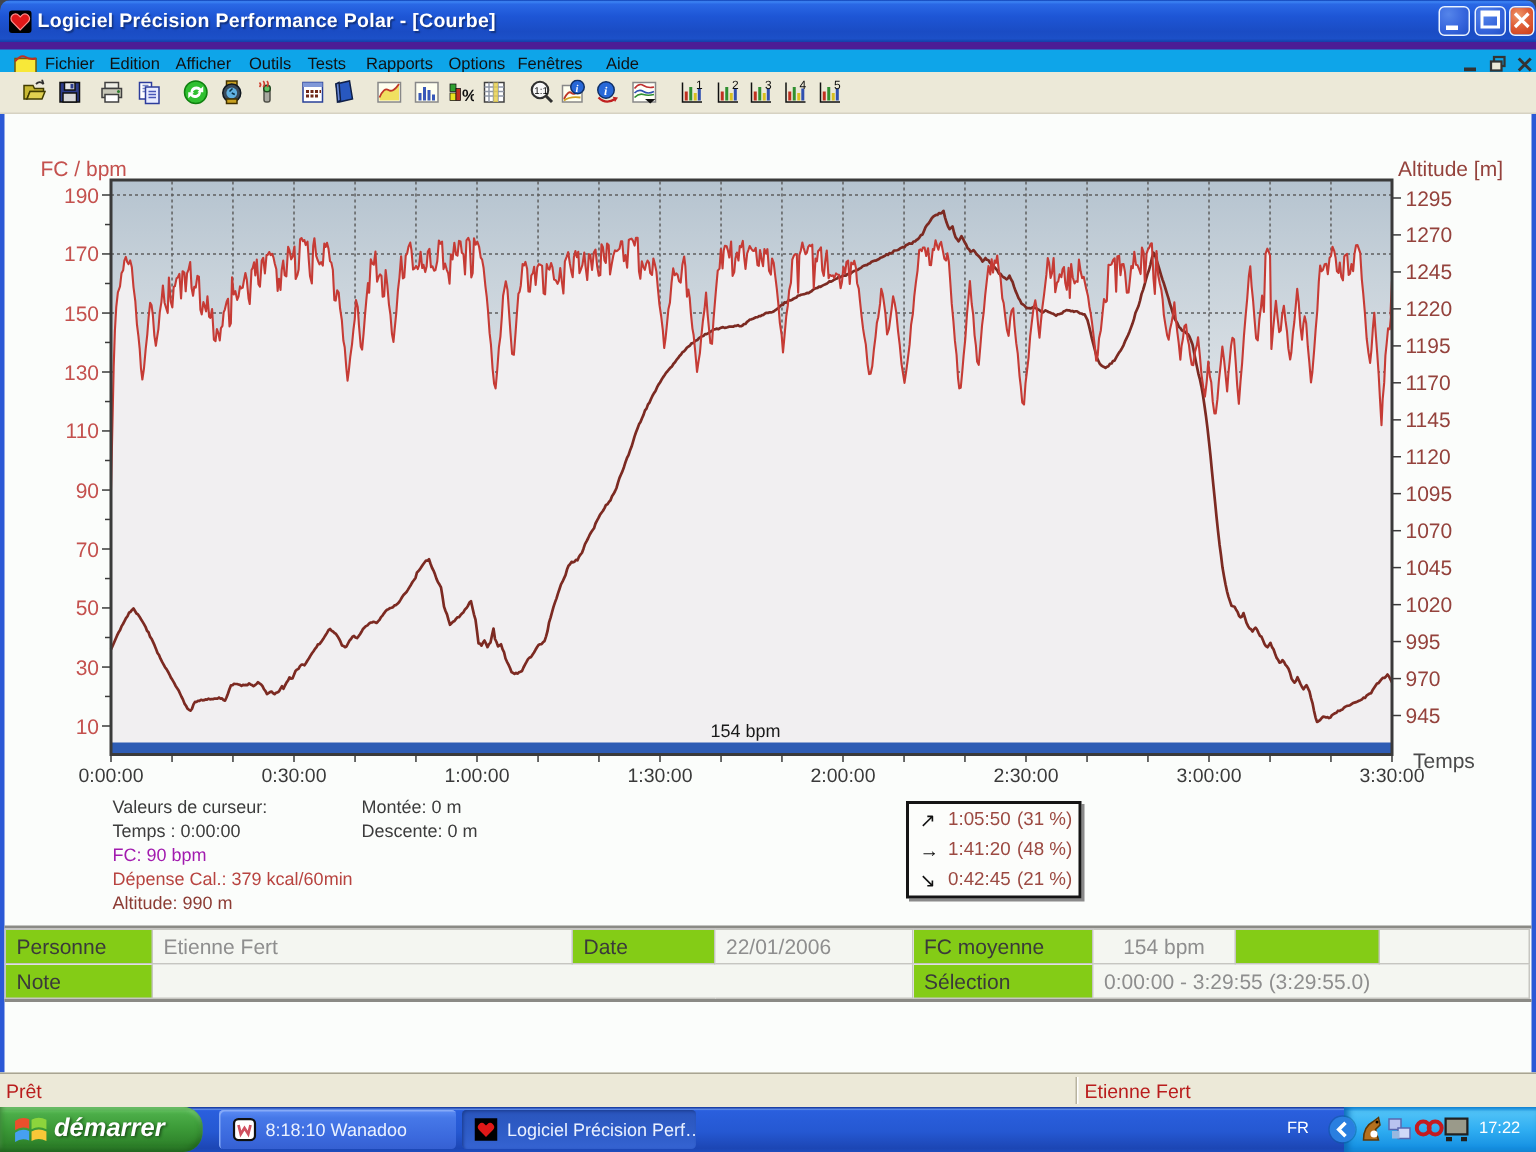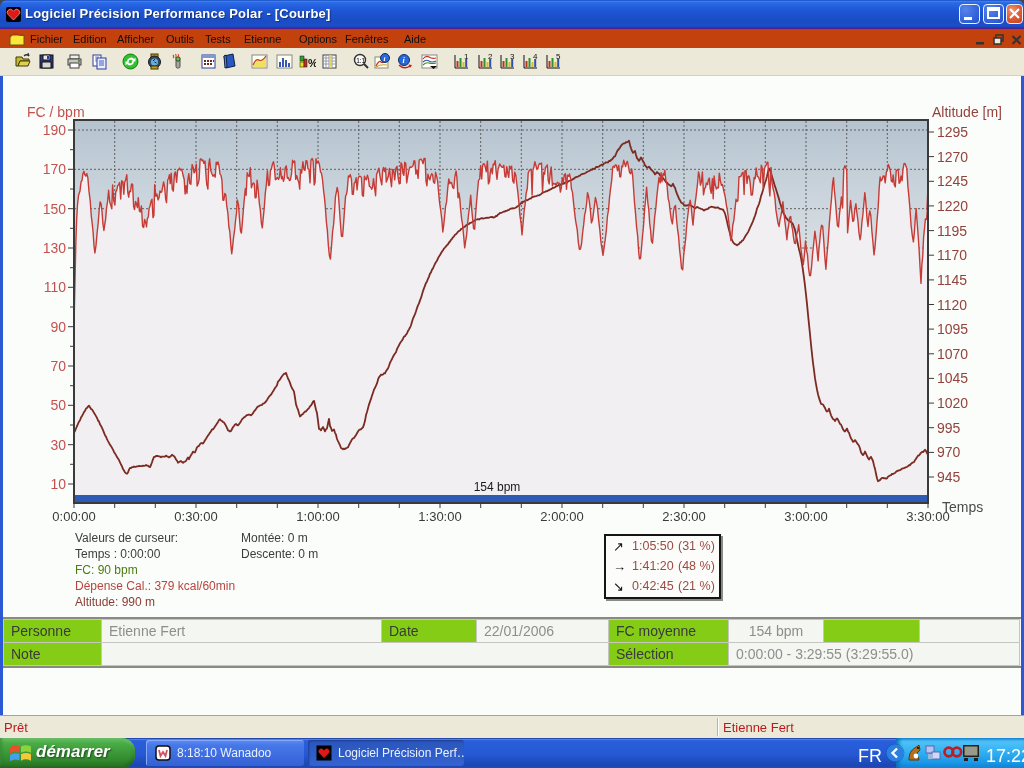--- a/index.html
+++ b/index.html
@@ -8,21 +8,21 @@
 #title{position:absolute;left:0;top:0;width:1024px;height:28px;
 background:linear-gradient(180deg,#0c3bb0 0%,#3d85f5 4%,#2a68e5 10%,#1e56d6 38%,#1a4cc4 75%,#1c50c8 92%,#1240a8 100%);
 border-radius:7px 7px 0 0}
 #title .txt{position:absolute;left:25px;top:6px;color:#fff;font-size:13px;font-weight:bold;
 text-shadow:1px 1px 1px #12327e;letter-spacing:0.2px}
 #ticon{position:absolute;left:6px;top:7px;width:15px;height:15px;background:#000;border-radius:2px}
 .wbtn{position:absolute;top:4px;width:21px;height:20px;border:1px solid #eaf3ff;border-radius:4px;color:#fff}
 #bmin,#bmax{background:radial-gradient(circle at 30% 25%,#5585ea 0%,#3766dd 55%,#2250c8 100%)}
 #bclose{background:radial-gradient(circle at 35% 30%,#ee9a6c 0%,#e0603a 45%,#cc3c18 100%)}
 
-#menubar{position:absolute;left:0;top:28px;width:1024px;height:20px;background:#c2410c;border-top:1px solid #4c1d95}
+#menubar{position:absolute;left:0;top:28px;width:1024px;height:20px;background:#0ea5e9;border-top:5px solid #4c1d95}
 .mi{position:absolute;top:4px;font-size:11px;color:#111}
 .mdib{position:absolute;top:3px;width:15px;height:14px;color:#333;text-align:center}
 
 #toolbar{position:absolute;left:0;top:48px;width:1024px;height:28px;background:#ece9d8;border-bottom:1px solid #d6d2c2}
 .tbi{position:absolute;top:5px}
 
 #content{position:absolute;left:0;top:76px;width:1024px;height:639px;background:#fbfdfb;
 border-left:3px solid #2b59d6;border-right:3px solid #2b59d6}
 #chart{position:absolute;left:0;top:76px}
 .axttl{font-size:14px}
@@ -56,21 +56,21 @@
 background:linear-gradient(180deg,#2f7d2a 0%,#4eb04b 10%,#3d9c39 45%,#2e822a 85%,#369336 100%);
 box-shadow:inset 0 -2px 4px #1c5a18, inset 0 2px 3px #7fd47c}
 #startbtn span{position:absolute;left:36px;top:4px;color:#fff;font-size:17px;font-weight:bold;font-style:italic;text-shadow:1px 1px 2px #1a4a18}
 .task{position:absolute;top:2px;height:26px;border-radius:3px;color:#eaf1ff;font-size:12px}
 #task1{left:146px;width:158px;background:linear-gradient(180deg,#5d8df5 0%,#4678e8 20%,#3b69dd 70%,#3560d2 100%);box-shadow:inset 1px 1px 0 #86aaf7}
 #task2{left:308px;width:156px;background:linear-gradient(180deg,#2a55bc 0%,#2f5dc8 60%,#3563d2 100%);box-shadow:inset 1px 1px 2px #1c3f94}
 .task span{position:absolute;top:6px;white-space:nowrap;overflow:hidden}
 #tray{position:absolute;right:0;top:0;width:128px;height:30px;
 background:linear-gradient(180deg,#1996e9 0%,#51c3f7 10%,#30aef2 50%,#1590e2 92%,#1a9ae8 100%);
 box-shadow:inset 3px 0 4px #0c6cb8}
-.trtxt{position:absolute;color:#fff;font-size:18px}
+.trtxt{position:absolute;color:#fff;font-size:11px}
 </style></head>
 <body>
 <div id="root">
 <div style="position:absolute;left:0;top:0;width:10px;height:10px;background:#40454d"></div>
 <div style="position:absolute;right:0;top:0;width:10px;height:10px;background:#40454d"></div>
 <div id="content"></div>
 <div id="title">
   <div id="ticon"><svg width="15" height="15" viewBox="0 0 15 15">
           <path d="M7.5 13 2.2 7.6a3.1 3.1 0 0 1 0-4.4 3.0 3.0 0 0 1 4.3 0l1 1 1-1a3.0 3.0 0 0 1 4.3 0 3.1 3.1 0 0 1 0 4.4z" fill="#e01818" stroke="#ff9090" stroke-width="0.8"></path>
         </svg></div>
@@ -89,21 +89,21 @@
 <div id="menubar">
   <svg style="position:absolute;left:9px;top:2px" width="16" height="16" viewBox="0 0 16 16">
         <rect x="1" y="4" width="14" height="10" fill="#f8e838" stroke="#705808"></rect>
         <path d="M1 6q4-5 7-3t7 1" fill="none" stroke="#c03020" stroke-width="1.3"></path>
       </svg>
   <span class="mi" style="left:30px">Fichier</span>
       <span class="mi" style="left:73px">Edition</span>
       <span class="mi" style="left:117px">Afficher</span>
       <span class="mi" style="left:166px">Outils</span>
       <span class="mi" style="left:205px">Tests</span>
-      <span class="mi" style="left:244px">Etienne</span>
+      <span class="mi" style="left:244px">Rapports</span>
       <span class="mi" style="left:299px">Options</span>
       <span class="mi" style="left:345px">Fenêtres</span>
       <span class="mi" style="left:404px">Aide</span>
   <div class="mdib" style="left:973px"><svg width="13" height="13">
           <rect x="2" y="9" width="8" height="2.5" fill="#333"></rect>
         </svg></div>
   <div class="mdib" style="left:991px"><svg width="13" height="13">
           <rect x="4" y="2" width="7" height="6" fill="none" stroke="#333" stroke-width="1.5"></rect>
           <rect x="2" y="5" width="7" height="6" fill="#ece9d8" stroke="#333" stroke-width="1.5"></rect>
         </svg></div>
@@ -412,21 +412,21 @@
         <text x="562.0" y="445.0" text-anchor="middle">2:00:00</text>
         <text x="684.0" y="445.0" text-anchor="middle">2:30:00</text>
         <text x="806.0" y="445.0" text-anchor="middle">3:00:00</text>
         <text x="928.0" y="445.0" text-anchor="middle">3:30:00</text>
       </g>
 </svg>
 <div class="cur" style="left:75px;top:531px">Valeurs de curseur:</div>
 <div class="cur" style="left:241px;top:531px">Montée: 0 m</div>
 <div class="cur" style="left:75px;top:547px">Temps : 0:00:00</div>
 <div class="cur" style="left:241px;top:547px">Descente: 0 m</div>
-<div class="cur" style="left:75px;top:563px;color:#4d7c0f">FC: 90 bpm</div>
+<div class="cur" style="left:75px;top:563px;color:#a21caf">FC: 90 bpm</div>
 <div class="cur" style="left:75px;top:579px;color:#b84440">Dépense Cal.: 379 kcal/60min</div>
 <div class="cur" style="left:75px;top:595px;color:#8c3c34">Altitude: 990 m</div>
 <div id="selbox">
   <div>
         <span class="ar">↗</span>
         <span class="tm">1:05:50</span>
         <span class="pc">(31 %)</span>
       </div>
   <div>
         <span class="ar">→</span>

